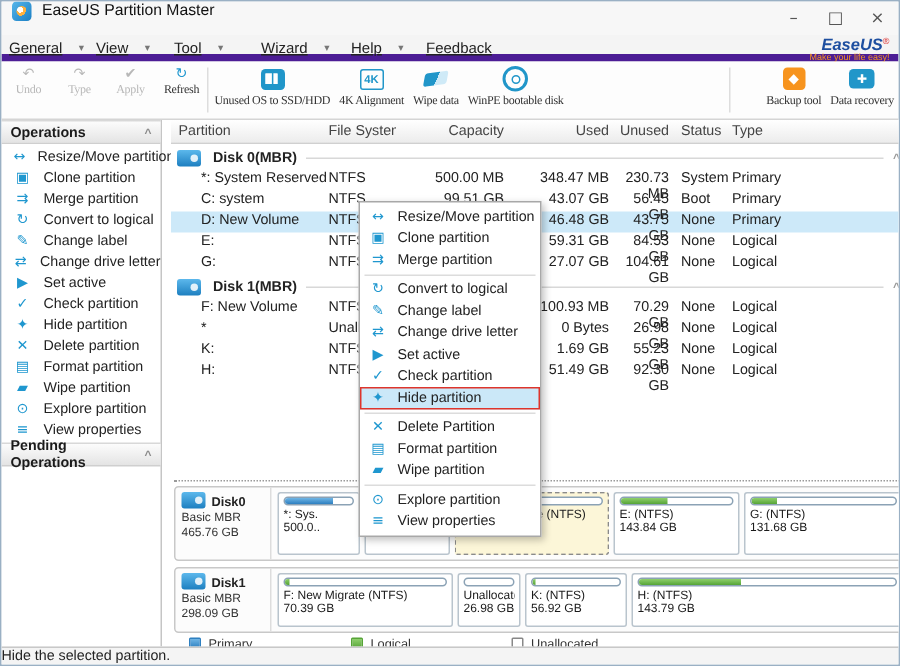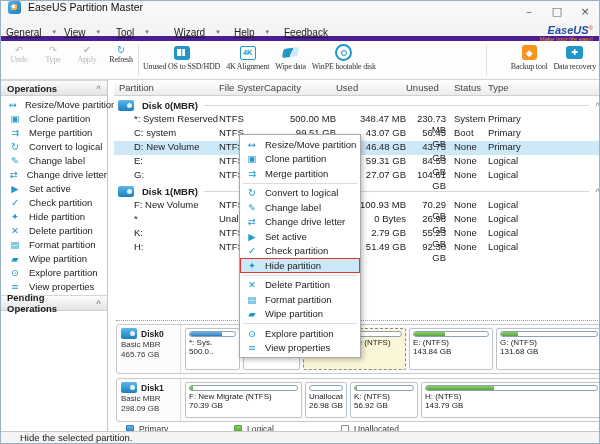--- a/index.html
+++ b/index.html
@@ -72,21 +72,21 @@
   .thead { position:absolute; left:0; top:0; width:100%; height:16px; background:linear-gradient(#ffffff,#ececec); border-bottom:1px solid #d0d0d0; display:flex; align-items:center; color:#444; font-size:9.5px; }
   .rows { position:absolute; left:0; top:17px; width:100%; }
   .c-part { width:105px; padding-left:20px; white-space:nowrap; overflow:hidden; }
   .thead .c-part { padding-left:5px; }
   .c-fs { width:45px; white-space:nowrap; overflow:hidden; }
   .c-cap { width:72px; text-align:right; }
   .c-used { width:70px; text-align:right; }
   .c-unused { width:40px; text-align:right; }
   .c-status { width:36px; padding-left:8px; }
   .c-type { flex:1; padding-left:6px; }
-  .thead .c-cap,.thead .c-used,.thead .c-unused { text-align:left; }
+  .thead .c-cap,.thead .c-used,.thead .c-unused { text-align:right; }
   .trow { height:14px; display:flex; align-items:flex-start; font-size:9.5px; color:#222; }
   .trow.selected { background:#cde9f9; }
   .grow { height:16px; display:flex; align-items:center; padding-left:4px; font-weight:bold; font-size:9.5px; }
   .disk-ic { width:16px; height:11px; border-radius:2px; background:linear-gradient(#5cb8ec,#1d7fc0); position:relative; flex:none; }
   .disk-ic::after { content:""; position:absolute; right:2px; top:3px; width:5px; height:5px; border-radius:50%; background:rgba(255,255,255,.85); }
   .grow .gname { margin-left:8px; white-space:nowrap; }
   .grow .gline { flex:1; border-top:1px solid #d8d8d8; margin:0 6px; }
   .grow .collapse { color:#999; font-size:8px; margin-right:6px; }
 
   .map-sep { position:absolute; left:2px; right:4px; top:240px; border-top:1px dotted #9a9a9a; }
@@ -106,21 +106,21 @@
   .blk-label { font-size:8px; color:#1a1a1a; margin-top:1px; white-space:nowrap; overflow:hidden; }
   .blk-size { font-size:8px; color:#1a1a1a; white-space:nowrap; }
 
   .legend { position:absolute; left:0; top:344px; width:100%; height:10px; }
   .lg-item { position:absolute; top:0; display:flex; align-items:center; gap:5px; font-size:8.5px; color:#333; }
   .lg-sq { width:8px; height:8px; border-radius:1px; border:1px solid #888; background:#fff; }
   .lg-item.primary .lg-sq { background:linear-gradient(#6fb5e5,#2d7fc0); border-color:#2d7fc0; }
   .lg-item.logical .lg-sq { background:linear-gradient(#8fd06c,#56a437); border-color:#56a437; }
 
   
-  .statusbar { position:absolute; left:0; top:430px; width:100%; height:12px; background:#f4f4f4; border-top:1px solid #c8c8c8; display:flex; align-items:center; padding-left:19px; font-size:9.5px; color:#222; }
+  .statusbar { position:absolute; left:0; top:430px; width:100%; height:12px; background:#f4f4f4; border-top:1px solid #c8c8c8; display:flex; align-items:center; padding-left:0; font-size:9.5px; color:#222; }
   .bottom-strip { position:absolute; left:0; top:442px; width:100%; height:2px; background:#3e7fbe; }
 
   
   .context-menu { position:absolute; left:238px; top:133px; width:122px; background:#fff; border:1px solid #a8a8a8; box-shadow:2px 2px 5px rgba(0,0,0,.25); padding:2px 0; z-index:50; }
   .cm-item { height:14.5px; display:flex; align-items:center; padding-left:6px; font-size:9.5px; color:#222; position:relative; }
   .cm-item .item-icon { width:12px; }
   .cm-label { margin-left:7px; white-space:nowrap; }
   .cm-item.highlighted { background:#cbe8f8; outline:1.5px solid #de352c; outline-offset:-1px; }
   .cm-item.sep { height:5px; }
   .cm-item.sep::after { content:""; position:absolute; left:3px; right:3px; top:2px; border-top:1px solid #dcdcdc; }
@@ -384,21 +384,21 @@
             <span class="c-cap"></span>
             <span class="c-used">0 Bytes</span>
             <span class="c-unused">26.98 GB</span>
             <span class="c-status">None</span>
             <span class="c-type">Logical</span>
           </div>
           <div class="trow">
             <span class="c-part">K:</span>
             <span class="c-fs">NTFS</span>
             <span class="c-cap"></span>
-            <span class="c-used">2.79 GB</span>
+            <span class="c-used">1.69 GB</span>
             <span class="c-unused">55.23 GB</span>
             <span class="c-status">None</span>
             <span class="c-type">Logical</span>
           </div>
           <div class="trow">
             <span class="c-part">H:</span>
             <span class="c-fs">NTFS</span>
             <span class="c-cap"></span>
             <span class="c-used">51.49 GB</span>
             <span class="c-unused">92.30 GB</span>

